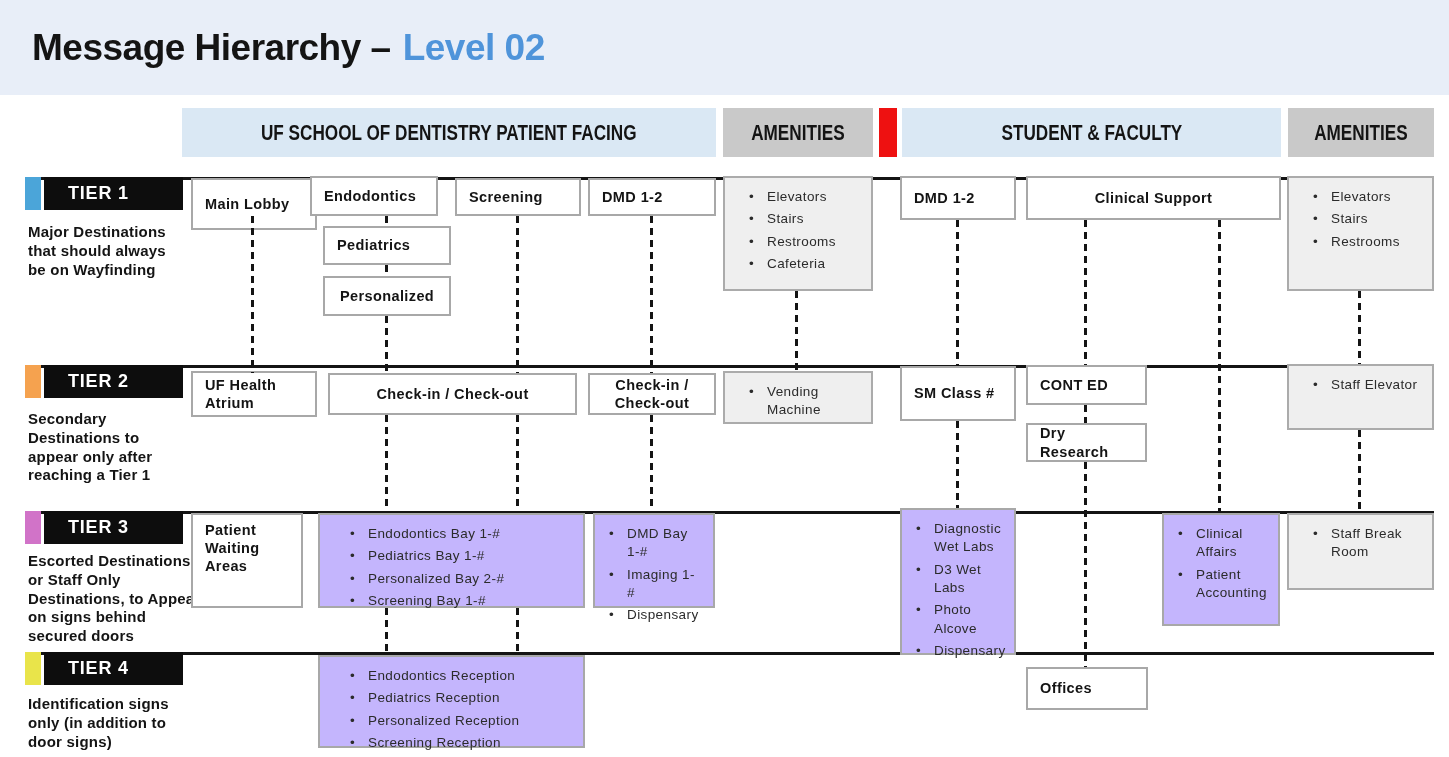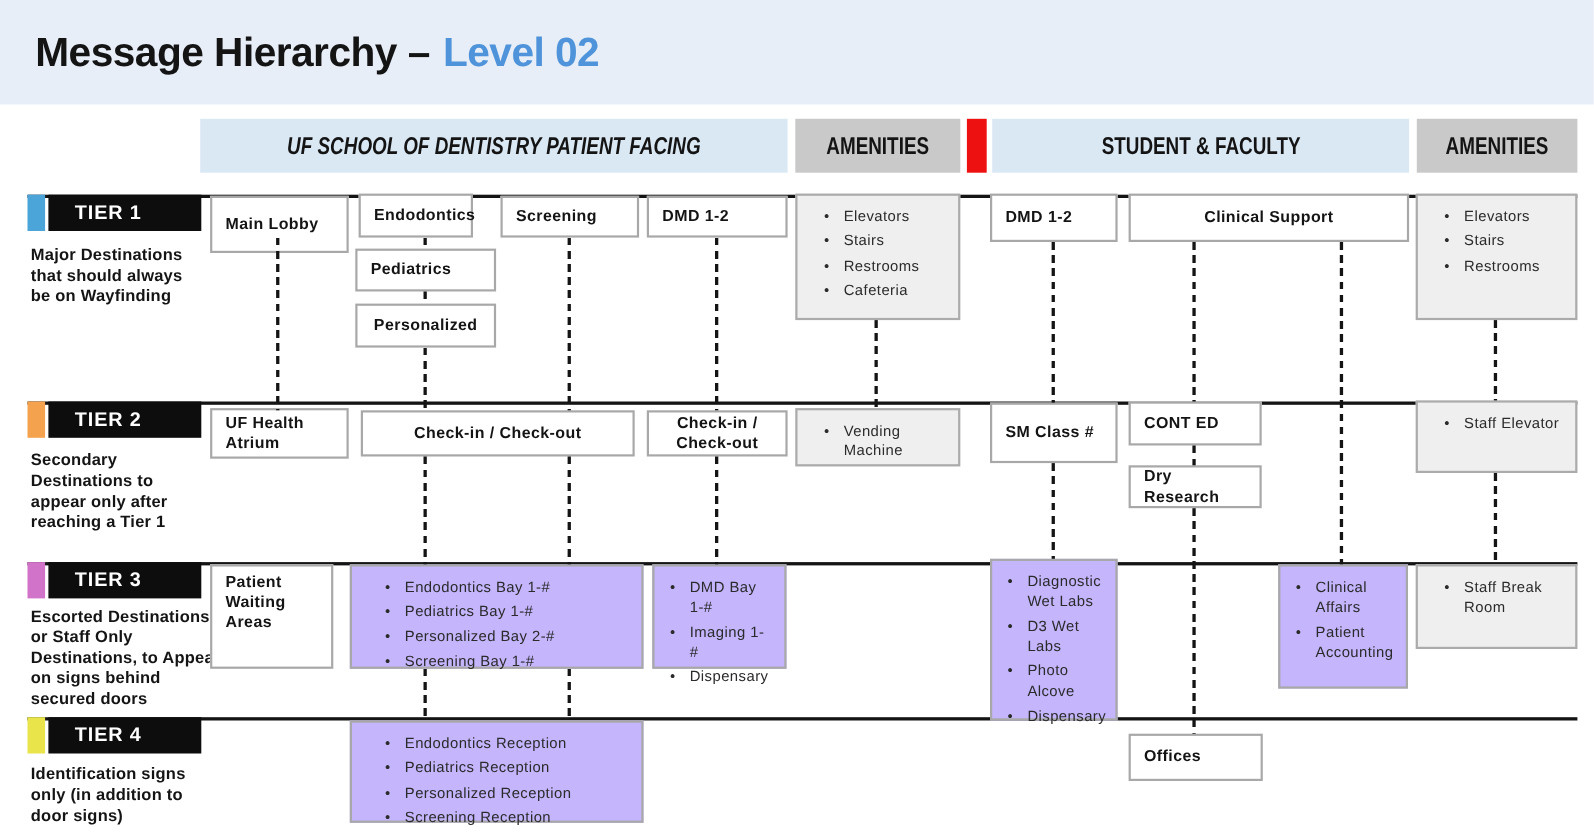--- a/index.html
+++ b/index.html
@@ -45,21 +45,21 @@
     background:repeating-linear-gradient(180deg,#141414 0 7px,transparent 7px 12px);}
 </style>
 </head>
 <body>
 
 <div id="stage">
 
   <div class="title-band"></div>
   <div class="title"><span>Message Hierarchy –</span><span class="hl">Level 02</span></div>
 
-  <div class="col-head" style="left: 182px; width: 534px; background: rgb(218, 232, 244); font-style: italic;">
+  <div class="col-head" style="left: 182px; width: 534px; background: rgb(218, 232, 244);">
       <span class="ct">UF SCHOOL OF DENTISTRY PATIENT FACING</span>
     </div>
   <div class="col-head" style="left: 723px; width: 150px; background: rgb(201, 201, 201);">
       <span class="ct">AMENITIES</span>
     </div>
   <div class="red-divider" style="left: 879px; width: 18px; background: rgb(238, 17, 17);"></div>
   <div class="col-head" style="left: 902px; width: 379px; background: rgb(218, 232, 244);">
       <span class="ct">STUDENT &amp; FACULTY</span>
     </div>
   <div class="col-head" style="left: 1288px; width: 146px; background: rgb(201, 201, 201);">
@@ -90,21 +90,21 @@
   <div class="tier-line" style="top:652px;"></div>
   <div class="tier-accent" style="top: 652px; background: rgb(233, 228, 74);"></div>
   <div class="tier-label" style="top:652px;">
       <span>TIER 4</span>
     </div>
   <div class="tier-desc" style="top:695px;">Identification signs only (in addition to door signs)</div>
 
   <div class="node" style="left:191px;top:178px;width:126px;height:52px;">
       <span>Main Lobby</span>
     </div>
-  <div class="node" style="left:326px;top:176px;width:104px;height:40px;">
+  <div class="node" style="left:310px;top:176px;width:128px;height:40px;">
       <span>Endodontics</span>
     </div>
   <div class="node" style="left:323px;top:226px;width:128px;height:39px;">
       <span>Pediatrics</span>
     </div>
   <div class="node" style="left:323px;top:276px;width:128px;height:40px;justify-content:center;">
       <span>Personalized</span>
     </div>
   <div class="node" style="left:455px;top:178px;width:126px;height:38px;">
       <span>Screening</span>

